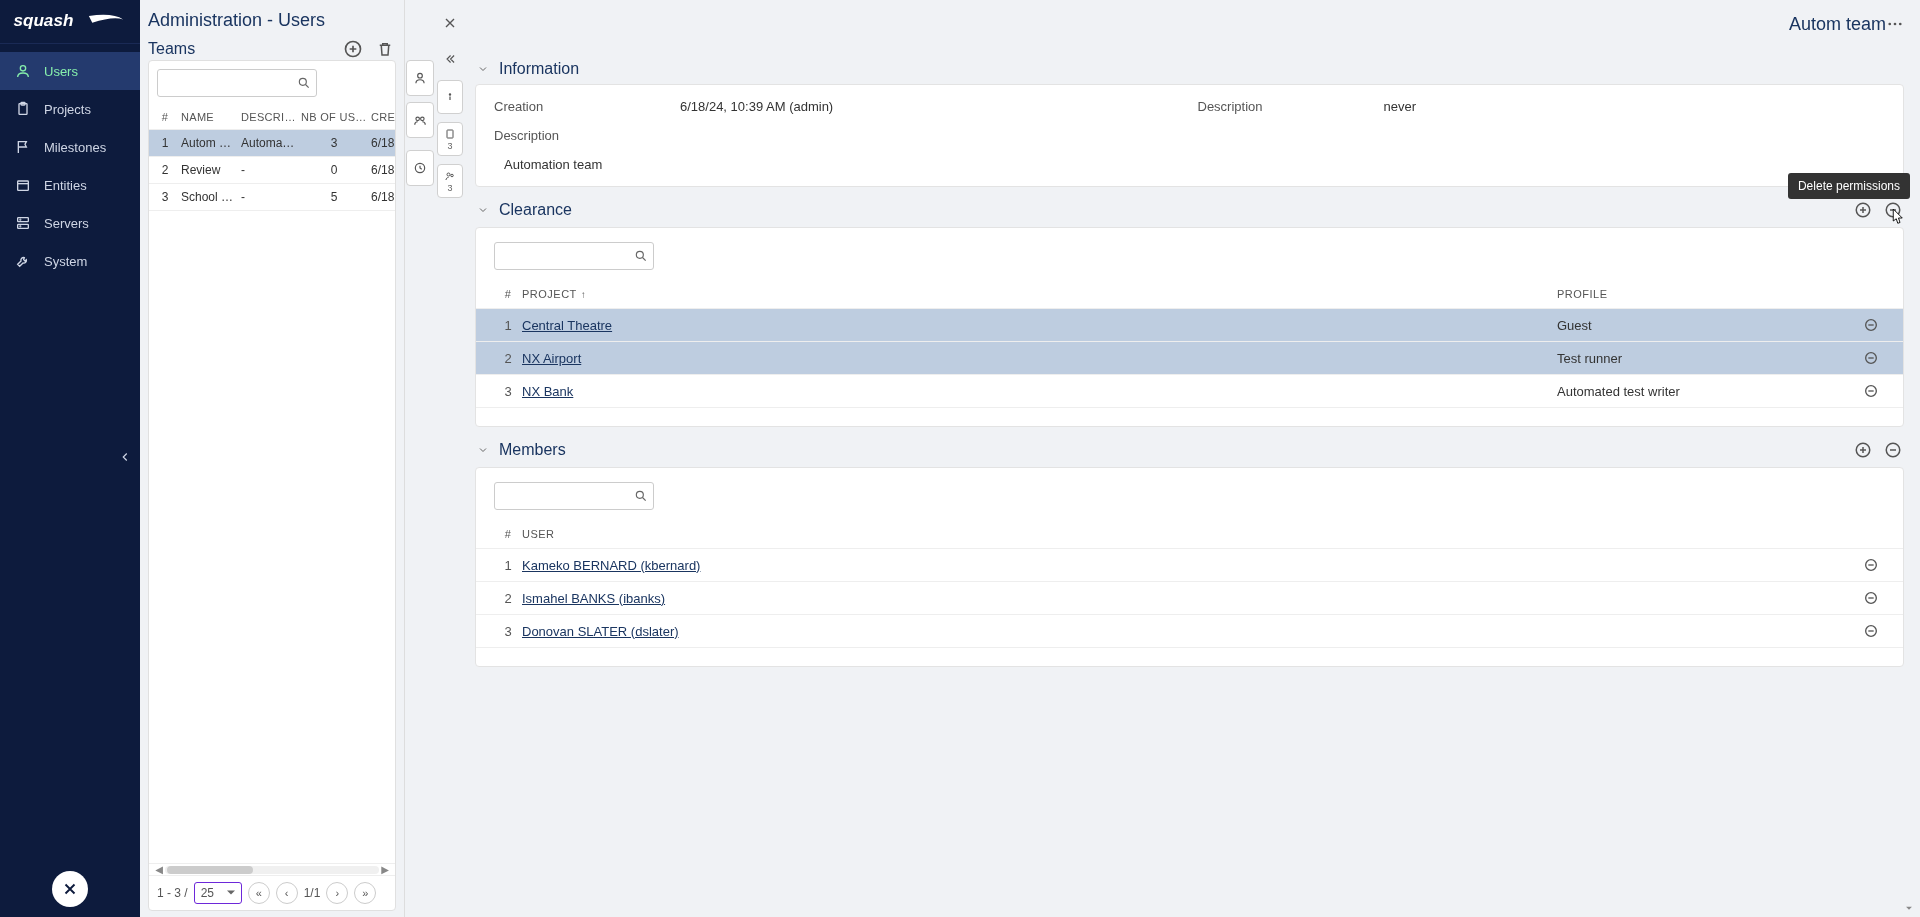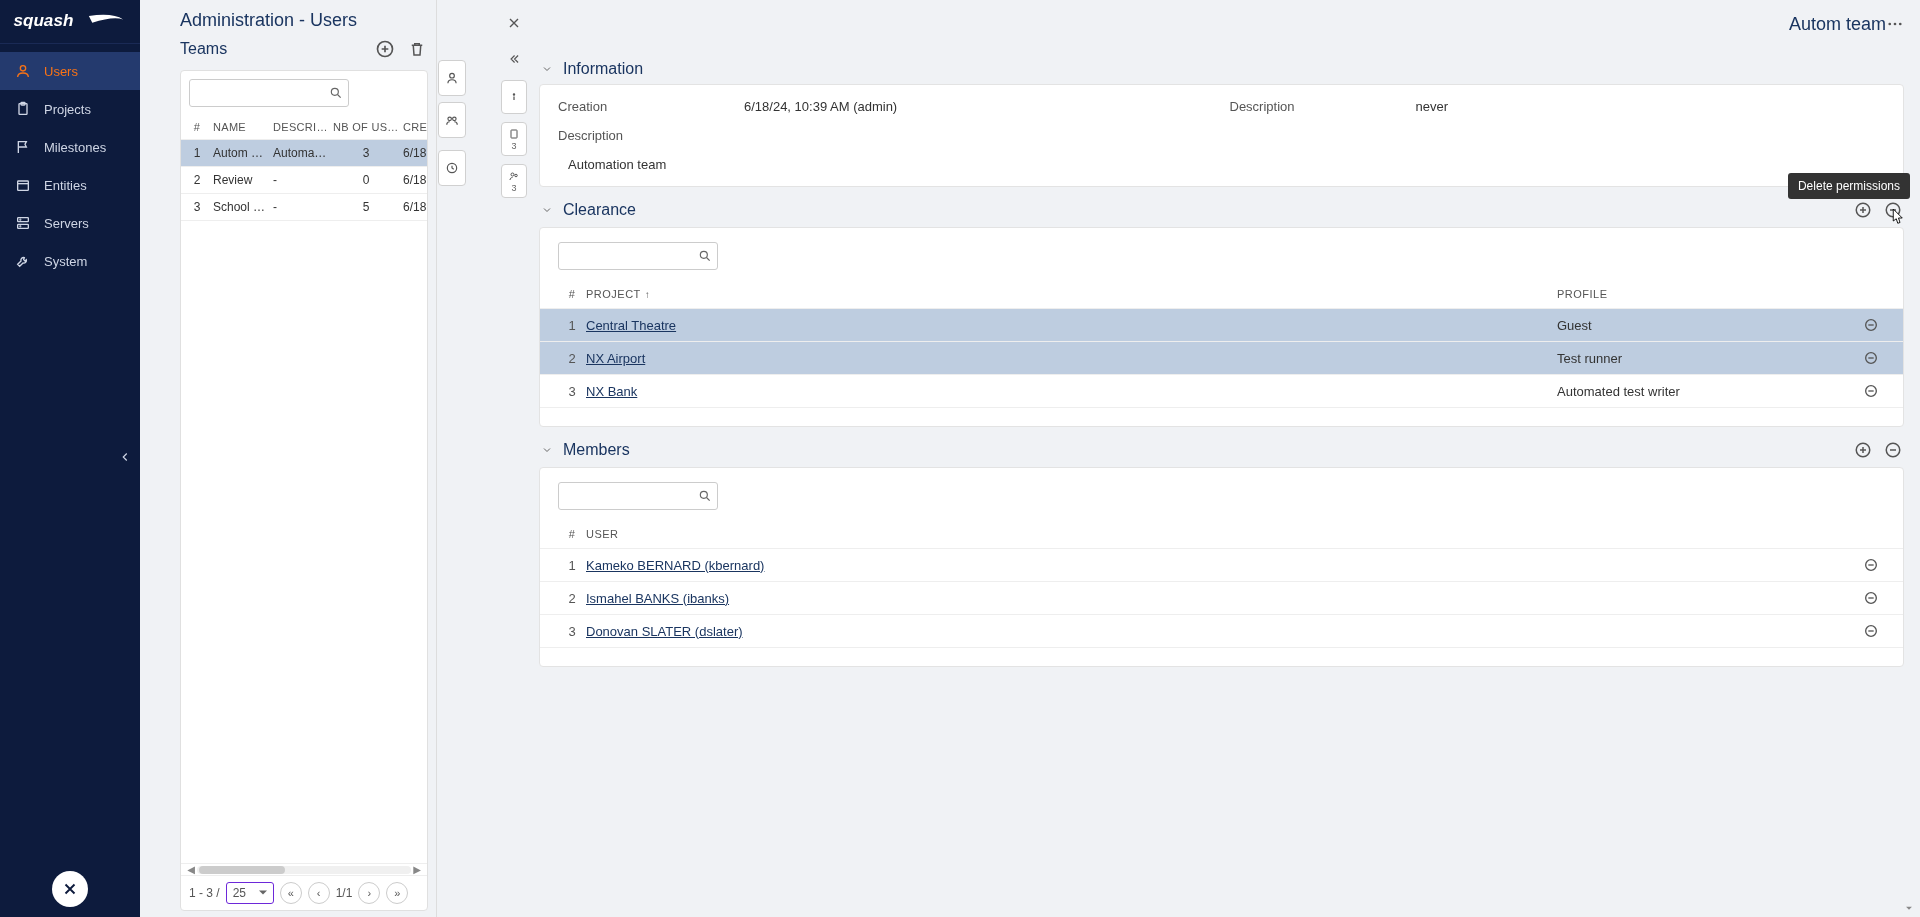--- a/index.html
+++ b/index.html
@@ -1,35 +1,35 @@
 <!DOCTYPE html>
 <html><head>
 <meta charset="utf-8">
 <style>
 * { box-sizing: border-box; margin: 0; padding: 0; }
 html, body { height: 100%; font-family: Arial, Helvetica, sans-serif; font-size: 13px; color: #333; background: #f0f2f5; overflow: hidden; }
 
-.app { display: flex; height: 100vh; width: 100vw; gap: 32px; }
+.app { display: flex; height: 100vh; width: 100vw; }
 
 
 .nav {
   width: 140px; background: #0d1b3d; color: #cfd6e5; display: flex; flex-direction: column;
   flex-shrink: 0;
 }
 .logo {
   height: 44px; display: flex; align-items: center; justify-content: center;
   background: #0d1b3d; border-bottom: 1px solid #1a2a55;
 }
 .logo svg { height: 30px; }
 .nav-items { flex: 1; padding-top: 8px; }
 .nav-item {
   display: flex; align-items: center; gap: 12px; padding: 10px 14px; cursor: pointer;
   color: #cfd6e5; font-size: 13px;
 }
-.nav-item.active { background: #243a6e; color: #f97316; }
+.nav-item.active { background: #243a6e; color: #86efac; }
 .nav-item .ico { width: 18px; height: 18px; display:flex; align-items:center; justify-content:center; }
 .nav-collapse {
   padding: 8px; display:flex; justify-content:flex-end; color:#cfd6e5; cursor:pointer;
 }
 .nav-bottom { padding: 10px; display:flex; justify-content:center; }
 .nav-bottom .circle {
   width: 36px; height: 36px; border-radius: 50%; background: #fff; display:flex;
   align-items:center; justify-content:center; cursor:pointer; color:#0d1b3d;
 }
 
@@ -44,21 +44,21 @@
   display:flex; align-items:center; justify-content:center; cursor:pointer; color:#555;
 }
 .side-tab.history { margin-top: 6px; }
 
 .list-panel {
   width: 265px; background:#f0f2f5; display:flex; flex-direction:column; padding: 10px 8px 6px 8px;
   border-right: 1px solid #ddd;
 }
 .list-panel h1 { font-size: 18px; font-weight: 500; color:#1a3560; margin-bottom: 1px; }
 .list-panel .sub-header {
-  display:flex; justify-content:space-between; align-items:center; margin: 6px 0 10px 0;
+  display:flex; justify-content:space-between; align-items:center; margin: 6px 0 0 0;
 }
 .list-panel .sub-header .title { font-size: 16px; color:#1a3560; font-weight:500; }
 .list-panel .sub-header .actions { display:flex; gap:10px; color:#555; }
 .icon-btn { cursor:pointer; width:22px; height:22px; display:flex; align-items:center; justify-content:center; color:#555; }
 
 .list-card {
   flex:1; background:#fff; border:1px solid #e0e0e0; border-radius:4px; display:flex;
   flex-direction:column; overflow:hidden;
 }
 .search-row { padding:8px; }

